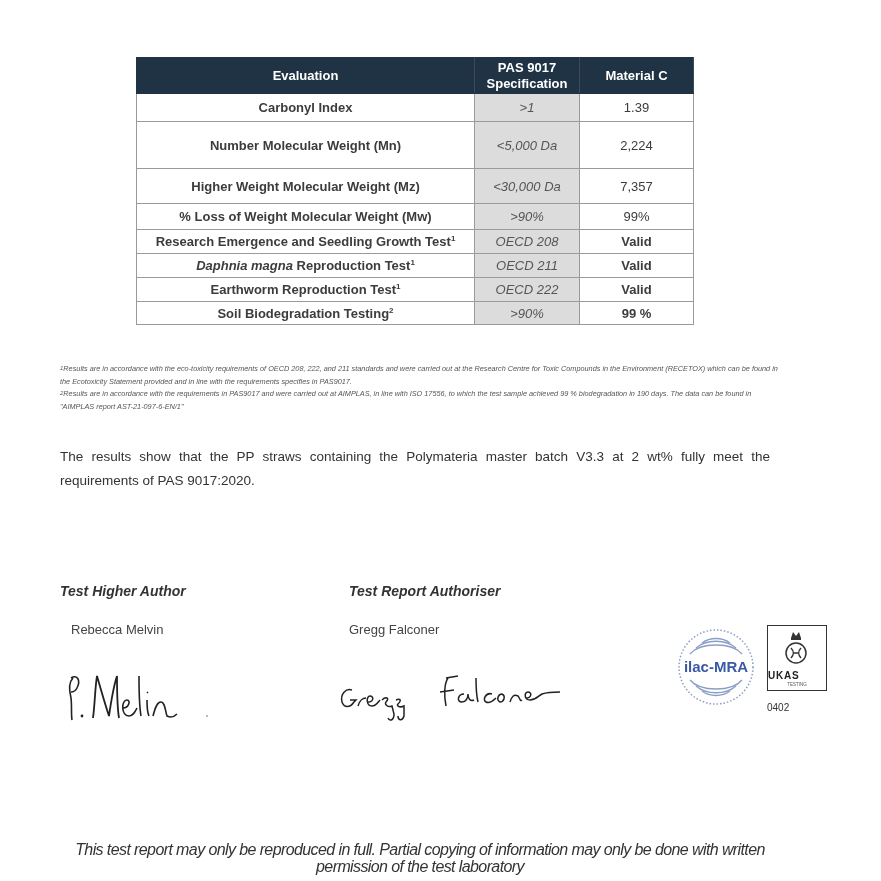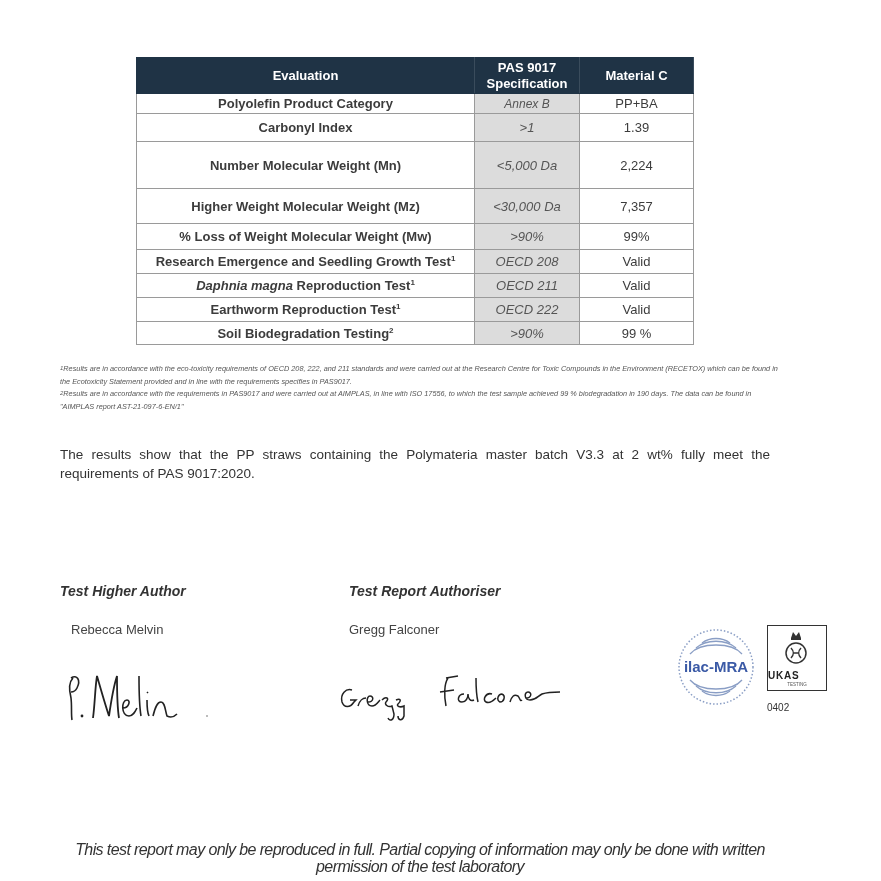--- a/index.html
+++ b/index.html
@@ -8,26 +8,26 @@
 
     table.results { position: absolute; left: 136px; top: 57px; width: 557px; border-collapse: collapse; table-layout: fixed; font-size: 13px; }
     table.results col.c1 { width: 338px; }
     table.results col.c2 { width: 105px; }
     table.results col.c3 { width: 114px; }
     table.results th { background: #1f3345; color: #ffffff; font-weight: bold; font-size: 13px; line-height: 16px; height: 35px; padding: 0; text-align: center; border: 1px solid #1f3345; border-right: 1px solid #3a4c5c; }
     table.results td { border: 1px solid #9a9a9a; text-align: center; padding: 0; color: #3c3c3c; }
     table.results td.eval { font-weight: bold; }
     table.results td.spec { background: #dcdcdc; font-style: italic; color: #555; }
     table.results td.val { }
-    table.results td.val.bold { font-weight: normal; }
+    table.results td.val.bold { font-weight: bold; }
     sup { font-size: 8px; vertical-align: top; line-height: 10px; }
     .ital { font-style: italic; }
 
     .footnotes { left: 60px; top: 363px; width: 720px; font-size: 7.3px; line-height: 12.7px; font-style: italic; color: #555; }
-    .summary { left: 60px; top: 445px; width: 710px; font-size: 13.5px; line-height: 19px; color: #333; text-align: justify; }
+    .summary { left: 60px; top: 445px; width: 710px; font-size: 13.5px; line-height: 24px; color: #333; text-align: justify; }
 
     .sig-label { font-size: 14px; font-weight: bold; font-style: italic; color: #333; }
     .sig-name { font-size: 13px; color: #444; }
 
     .footer { left: 70px; top: 841px; width: 700px; text-align: center; font-size: 16px; line-height: 17px; font-style: italic; color: #333; letter-spacing: -0.6px; }
   </style>
 </head>
 <body>
 
 <table class="results">
@@ -37,25 +37,20 @@
       <col class="c3">
     </colgroup>
   <thead>
     <tr>
       <th>Evaluation</th>
       <th><span>PAS 9017</span><br><span>Specification</span></th>
       <th>Material C</th>
     </tr>
   </thead>
   <tbody>
-    <tr style="height:20px">
-      <td class="eval">Polyolefin Product Category</td>
-      <td class="spec" style="font-size:12px">Annex B</td>
-      <td class="val">PP+BA</td>
-    </tr>
     <tr style="height:28px">
       <td class="eval">Carbonyl Index</td>
       <td class="spec">&gt;1</td>
       <td class="val">1.39</td>
     </tr>
     <tr style="height:47px">
       <td class="eval">Number Molecular Weight (Mn)</td>
       <td class="spec">&lt;5,000 Da</td>
       <td class="val">2,224</td>
     </tr>

